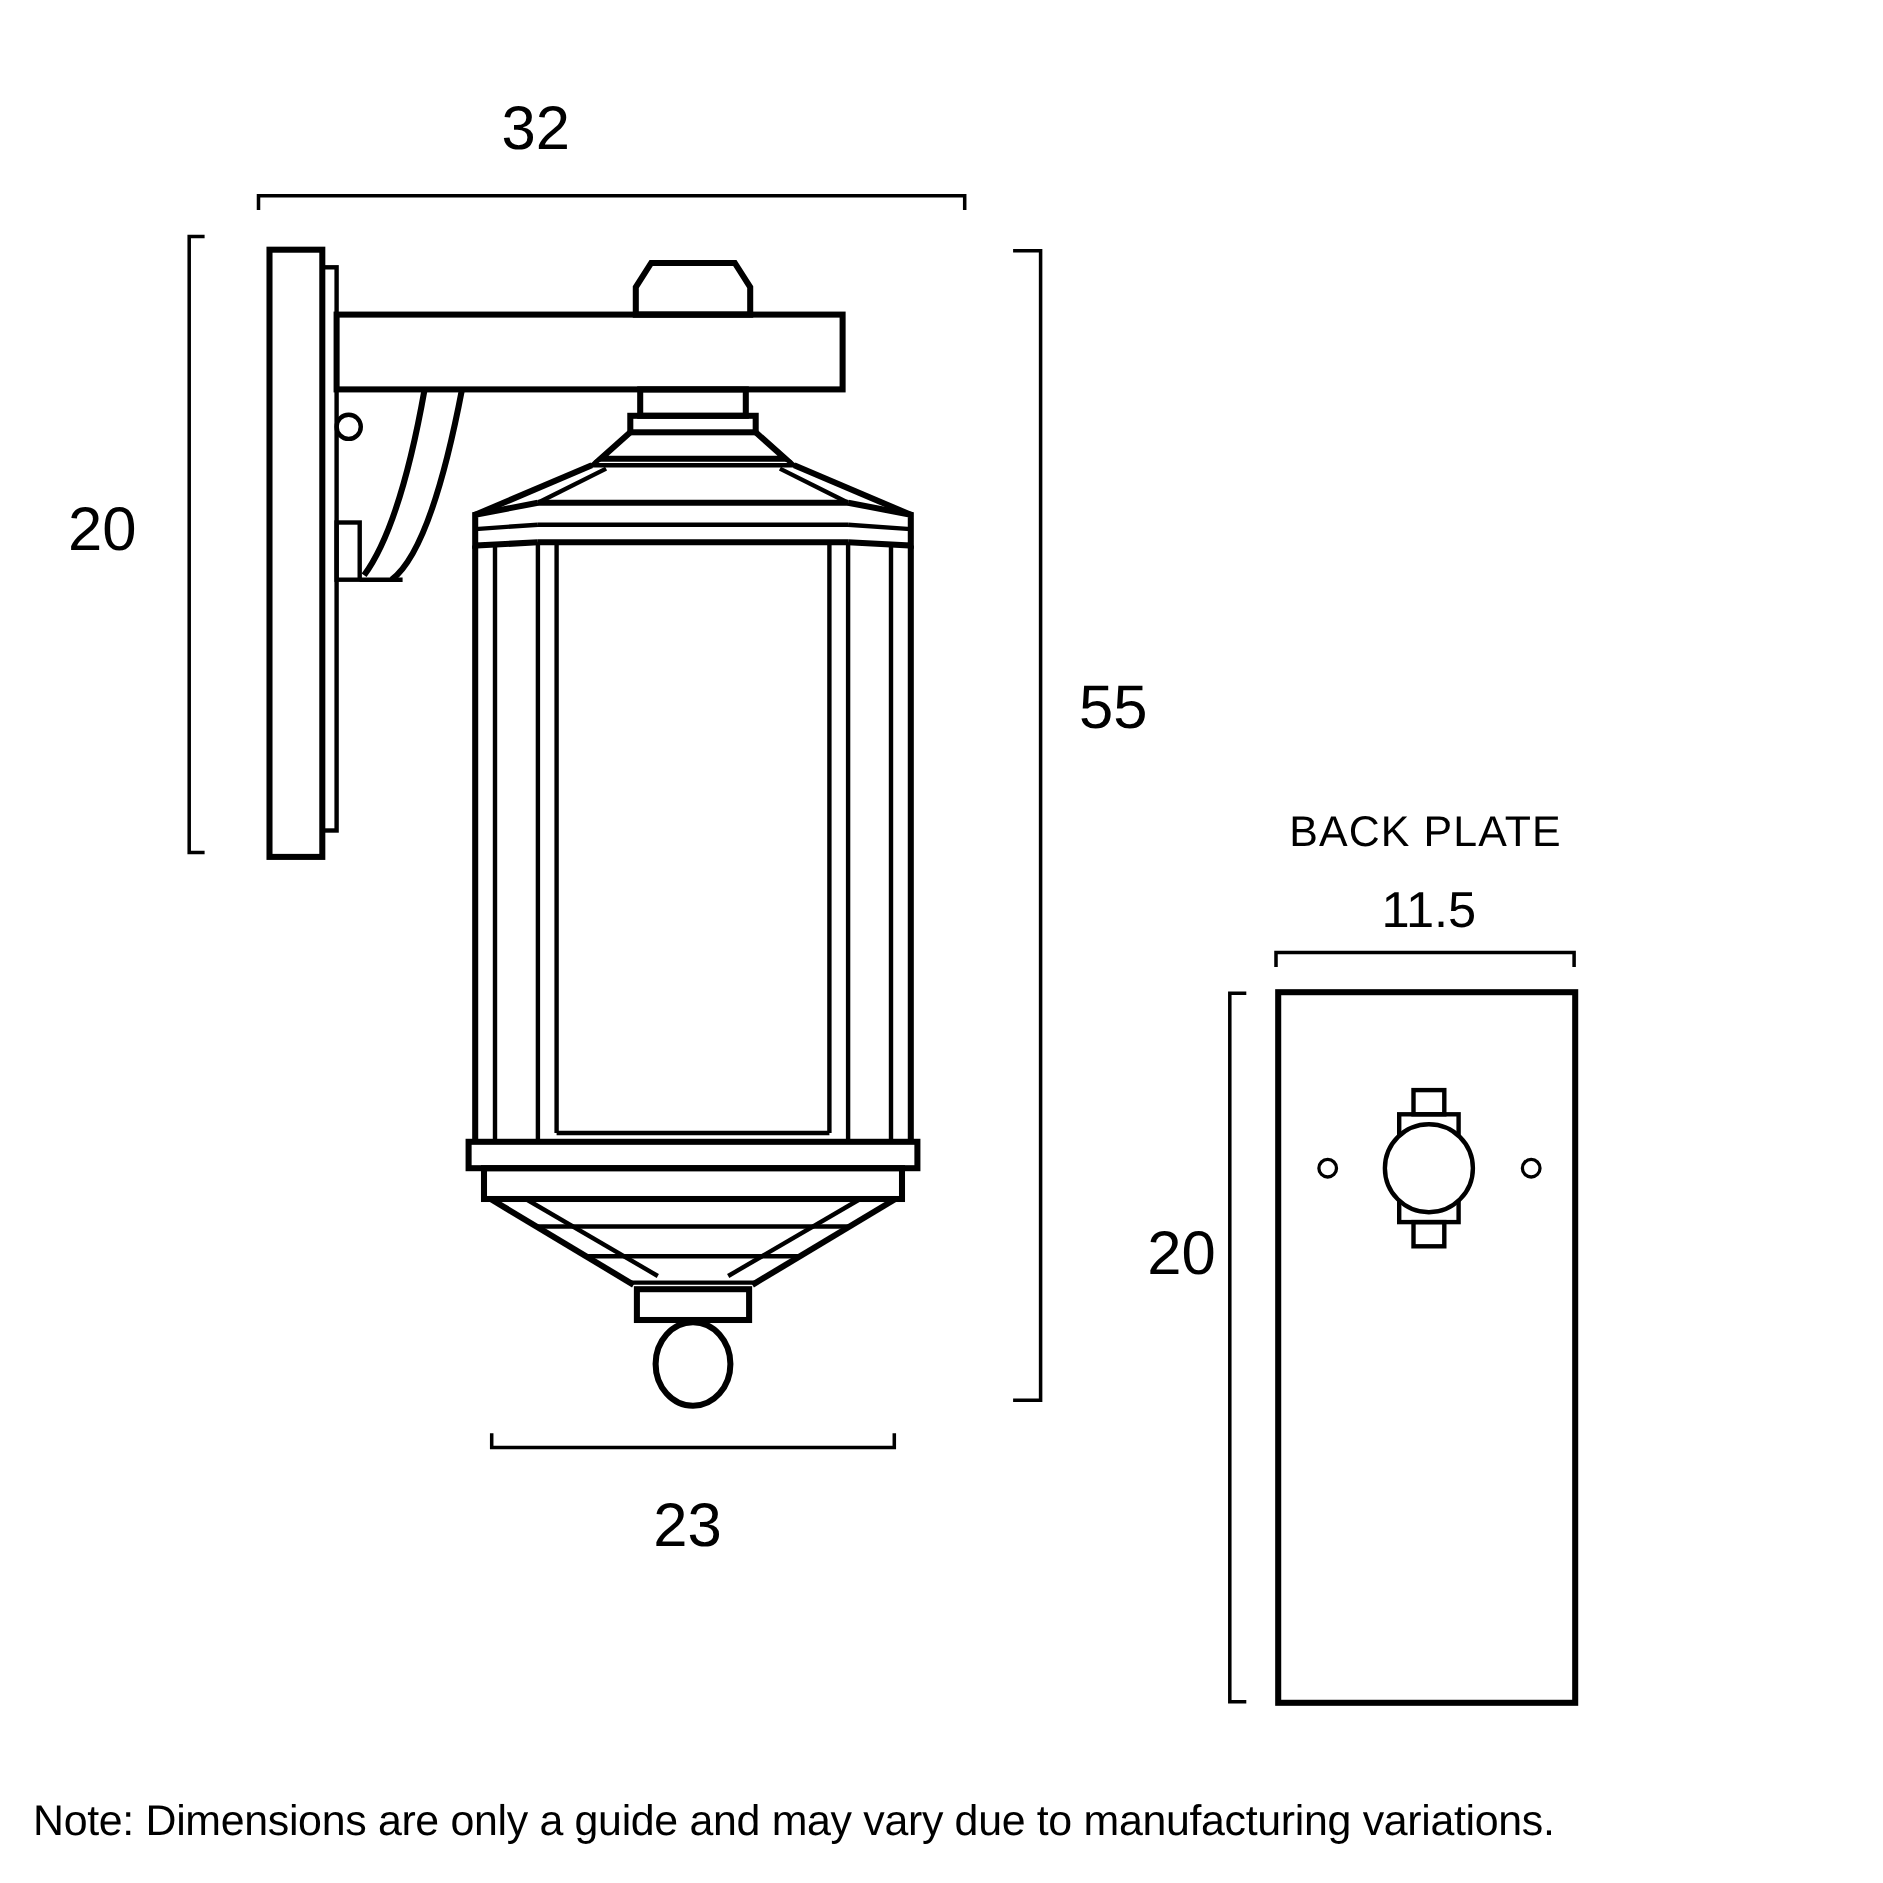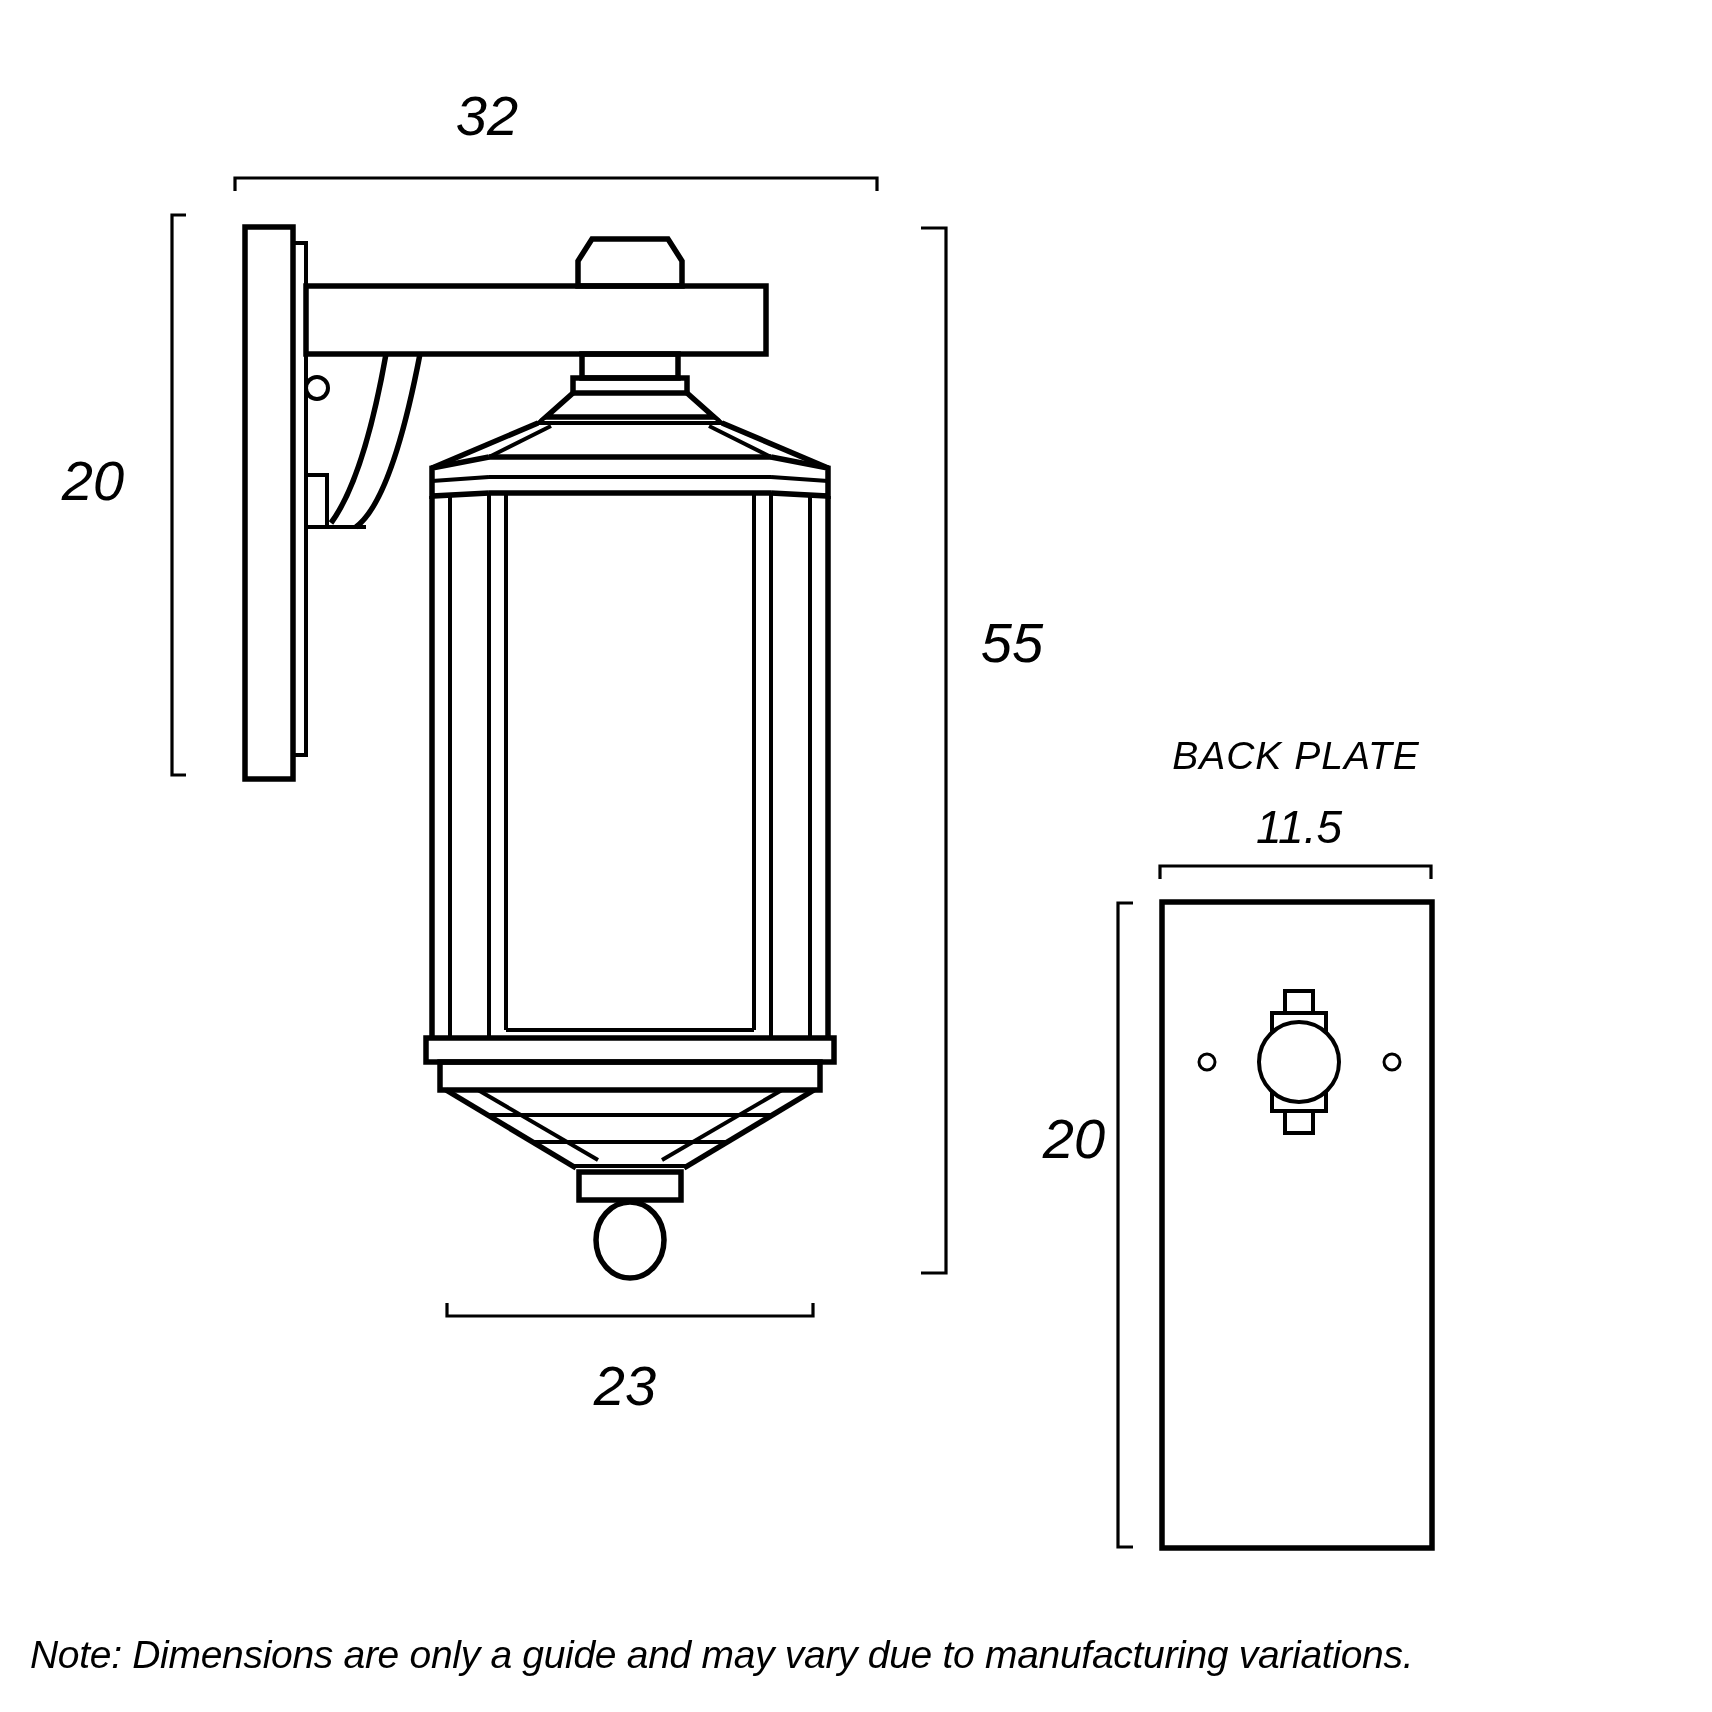--- a/index.html
+++ b/index.html
@@ -6,21 +6,20 @@
     margin: 0;
     padding: 0;
     background: #ffffff;
   }
   .diagram-canvas {
     position: relative;
     width: 1436px;
     height: 1712px;
     background: #ffffff;
     overflow: hidden;
-    font-style: italic;
   }
   svg {
     display: block;
   }
   .stroke {
     fill: none;
     stroke: #000000;
     stroke-linecap: butt;
     stroke-linejoin: miter;
   }

